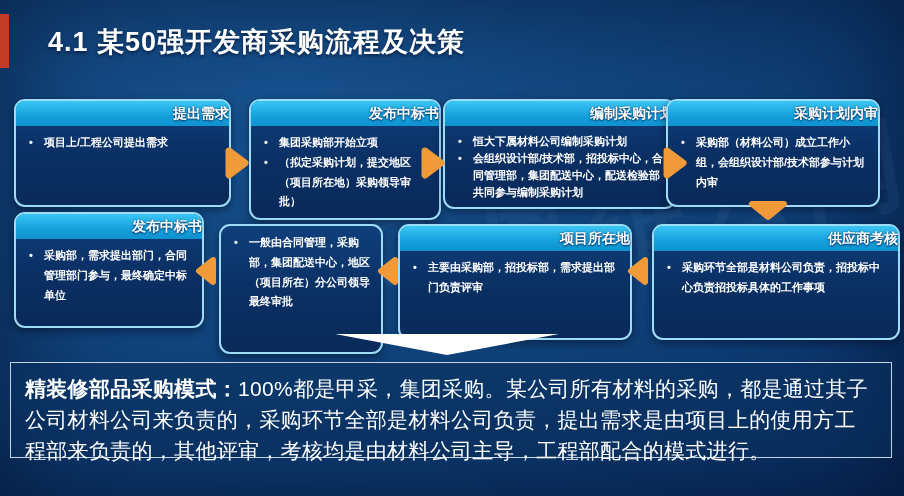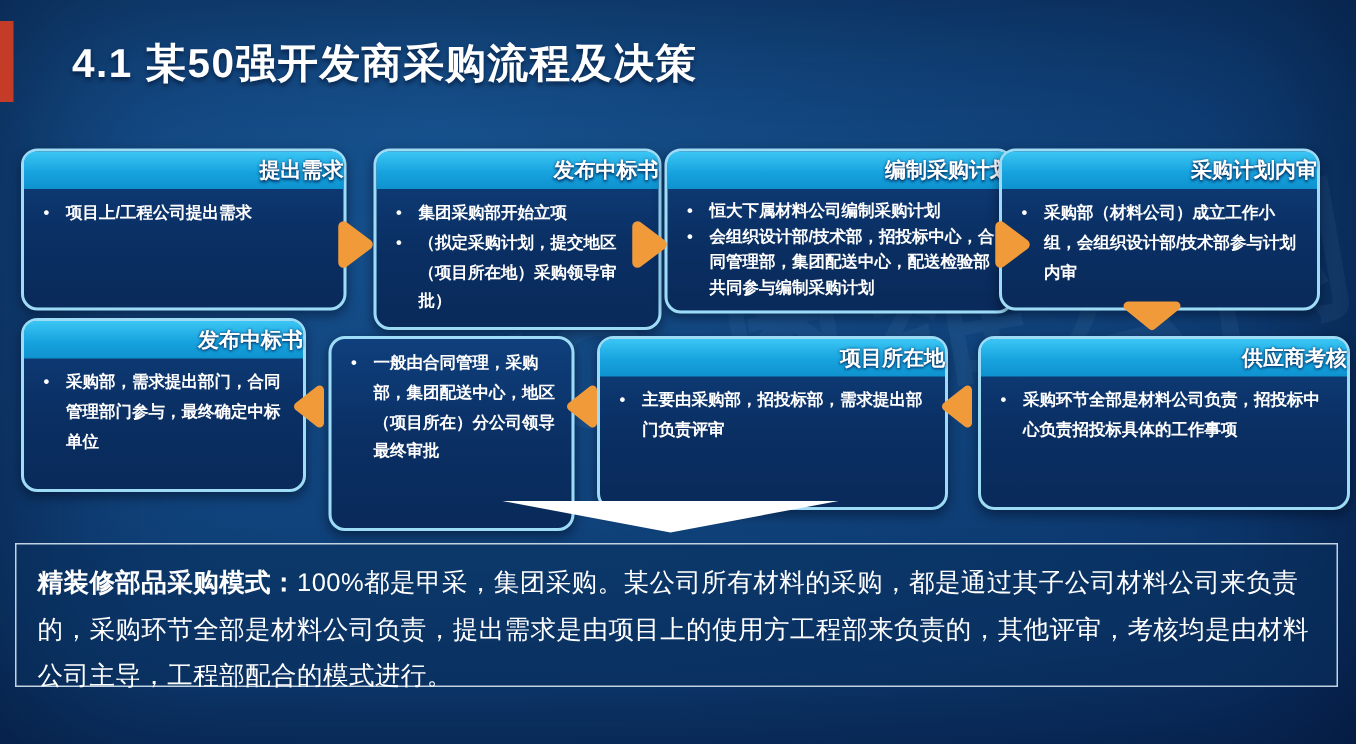--- a/index.html
+++ b/index.html
@@ -64,21 +64,21 @@
   .al2 { left:376px; top:254px; }
   .al3 { left:194px; top:254px; }
   .chevron-white { position:absolute; left:333px; top:333px; line-height:0; }
 
   
   .note-box {
     position:absolute; left:10px; top:362px; width:882px; height:96px;
     border:1px solid #c3d3e2; background:rgba(10,47,92,0.55);
     box-sizing:border-box; padding:10px 16px 0 14px;
   }
-  .note-text { color:#ffffff; font-size:17px; line-height:31px; letter-spacing:.3px; }
+  .note-text { color:#ffffff; font-size:21px; line-height:31px; letter-spacing:.3px; }
   .note-lead { font-weight:bold; }
 </style>
 </head>
 <body>
 
 <div class="slide">
 
   <div class="watermark">AVC 奥维云网</div>
 
   <div class="title-accent"></div>

